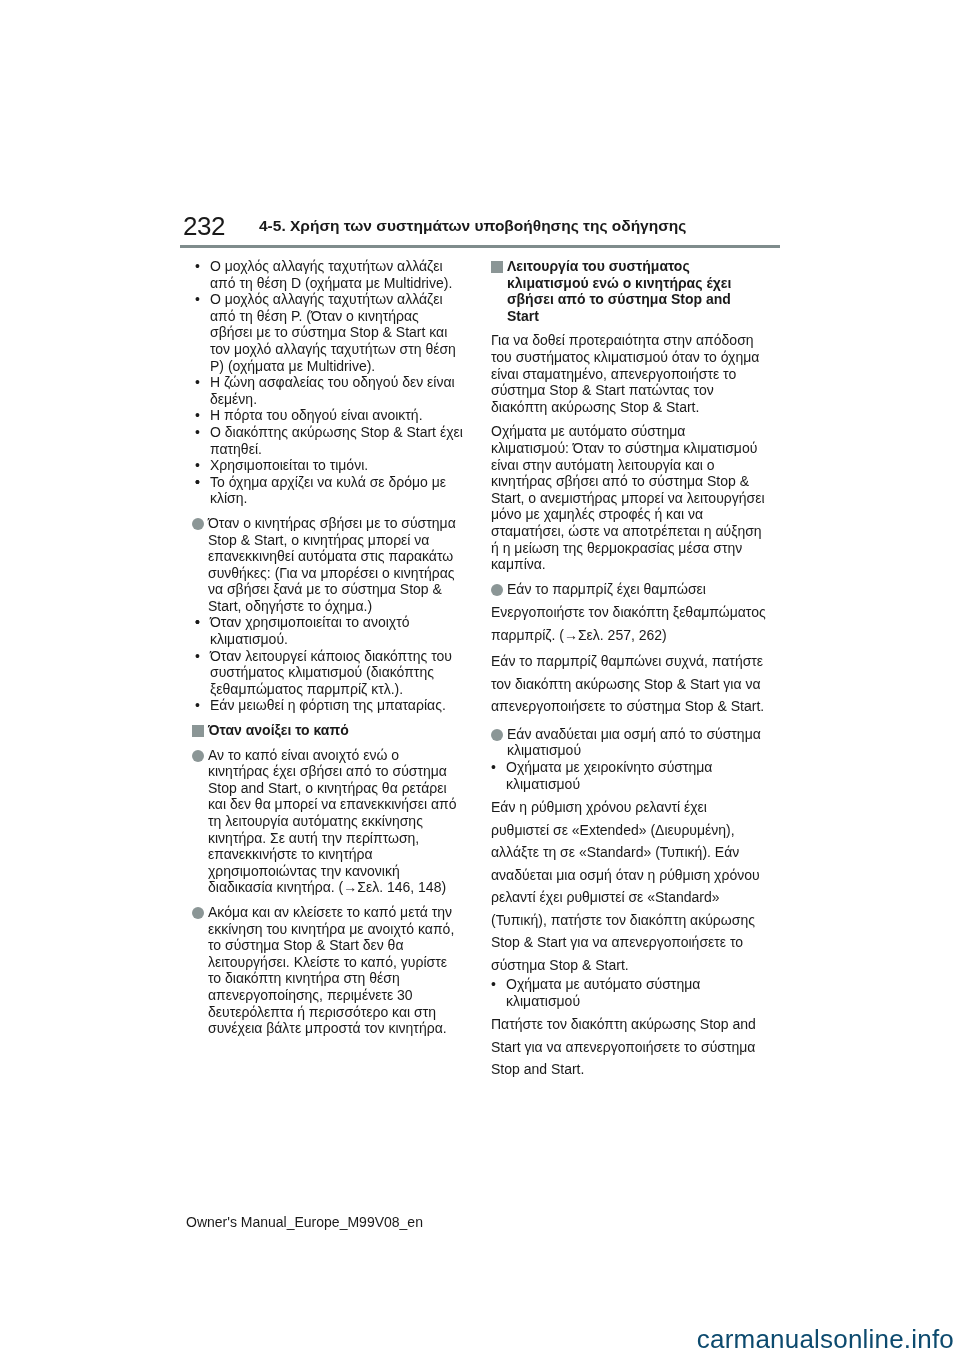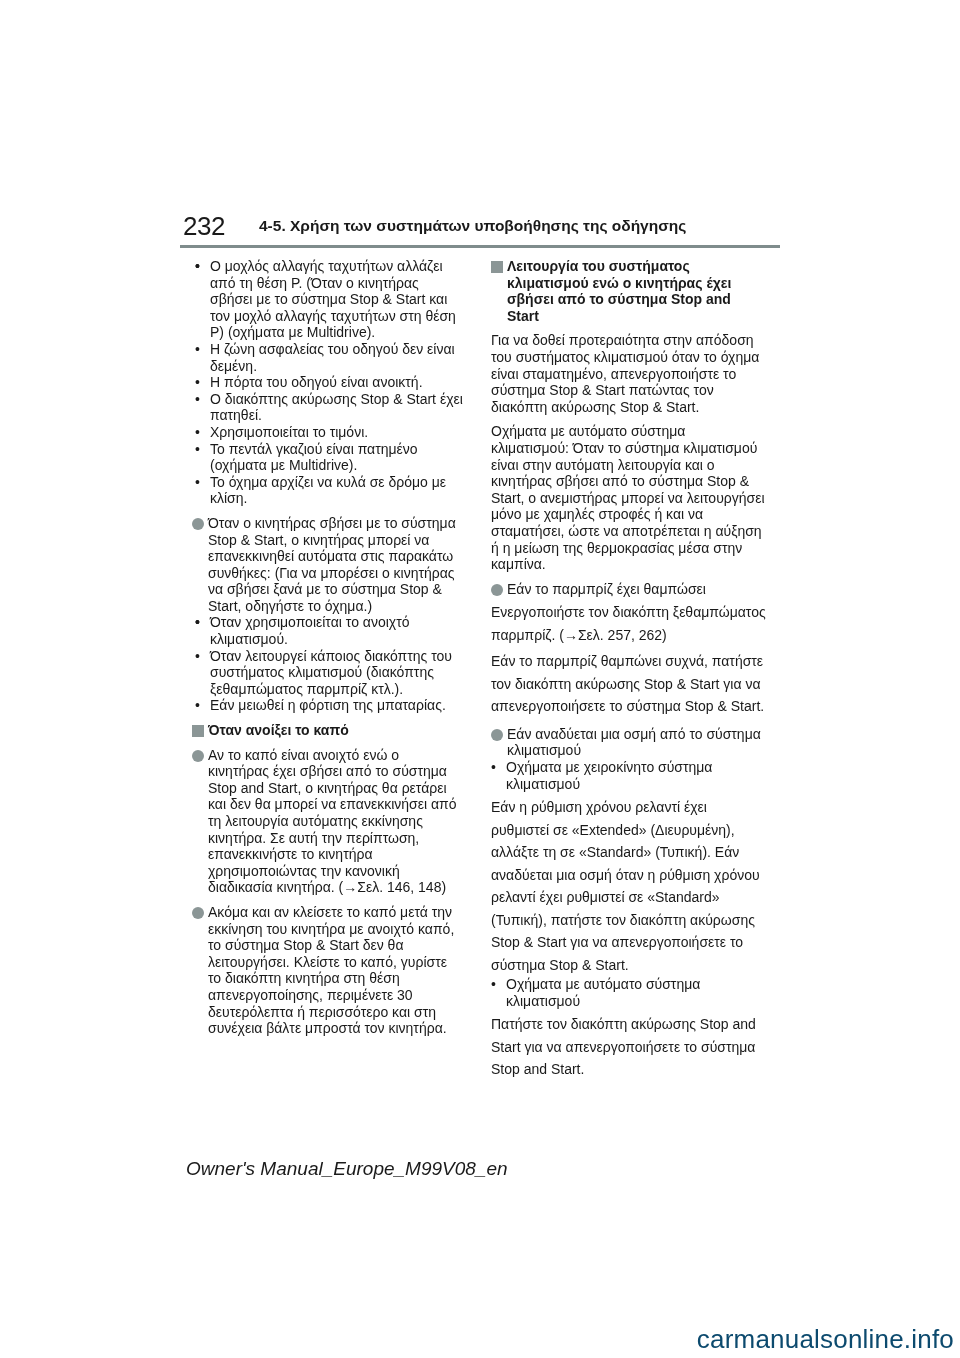--- a/index.html
+++ b/index.html
@@ -12,38 +12,38 @@
   .col-right { left: 491px; width: 275px; }
   .bullet { position: relative; padding-left: 15px; }
   .bullet .dot { position: absolute; left: 0; top: 0; }
   .circle-item { position: relative; padding-left: 16px; margin-top: 8px; }
   .circle-icon { position: absolute; left: 0; top: 3px; width: 12px; height: 12px; border-radius: 50%; background: #8b9696; }
   .section-head { position: relative; padding-left: 16px; margin-top: 8px; font-weight: bold; }
   .square-icon { position: absolute; left: 0; top: 3px; width: 12px; height: 12px; background: #8b9696; }
   .para { margin-top: 8px; }
   .para-loose { line-height: 22.5px; }
   .left-offset { margin-left: -3px; }
-  .footer { position: absolute; left: 186px; top: 1158px; font-size: 19px; font-style: italic; }
+  .footer { position: absolute; left: 186px; top: 1214px; font-size: 14px; }
   .watermark { position: absolute; right: 6px; top: 1324px; font-size: 26px; color: #0c4a6e; letter-spacing: 0.2px; }
 </style>
 </head>
 <body>
 
 <div class="page-number">232</div>
 <div class="header-title">4-5. Χρήση των συστημάτων υποβοήθησης της οδήγησης</div>
 <div class="header-rule"></div>
 
 <div class="col col-left">
-  <div class="bullet"><span class="dot">•</span></div>
+  <div class="bullet"><span class="dot">•</span><span>Ο μοχλός αλλαγής ταχυτήτων αλλάζει από τη θέση D (οχήματα με Multidrive).</span></div>
   <div class="bullet"><span class="dot">•</span><span>Ο μοχλός αλλαγής ταχυτήτων αλλάζει από τη θέση P. (Όταν ο κινητήρας σβήσει με το σύστημα Stop &amp; Start και τον μοχλό αλλαγής ταχυτήτων στη θέση P) (οχήματα με Multidrive).</span></div>
   <div class="bullet"><span class="dot">•</span><span>Η ζώνη ασφαλείας του οδηγού δεν είναι δεμένη.</span></div>
   <div class="bullet"><span class="dot">•</span><span>Η πόρτα του οδηγού είναι ανοικτή.</span></div>
   <div class="bullet"><span class="dot">•</span><span>Ο διακόπτης ακύρωσης Stop &amp; Start έχει πατηθεί.</span></div>
   <div class="bullet"><span class="dot">•</span><span>Χρησιμοποιείται το τιμόνι.</span></div>
-  <div class="bullet"><span class="dot">•</span><span>Το πεντάλ γκαζιού είναι πατημένο (οχήματα με Multidrive).</span></div>
+  <div class="bullet"><span class="dot">•</span></div>
   <div class="bullet"><span class="dot">•</span><span>Το όχημα αρχίζει να κυλά σε δρόμο με κλίση.</span></div>
 
   <div class="circle-item left-offset"><span class="circle-icon"></span><span>Όταν ο κινητήρας σβήσει με το σύστημα Stop &amp; Start, ο κινητήρας μπορεί να επανεκκινηθεί αυτόματα στις παρακάτω συνθήκες: (Για να μπορέσει ο κινητήρας να σβήσει ξανά με το σύστημα Stop &amp; Start, οδηγήστε το όχημα.)</span></div>
   <div class="bullet"><span class="dot">•</span></div>
   <div class="bullet"><span class="dot">•</span><span>Όταν χρησιμοποιείται το ανοιχτό κλιματισμού.</span></div>
   <div class="bullet"><span class="dot">•</span><span>Όταν λειτουργεί κάποιος διακόπτης του συστήματος κλιματισμού (διακόπτης ξεθαμπώματος παρμπρίζ κτλ.).</span></div>
   <div class="bullet"><span class="dot">•</span><span>Εάν μειωθεί η φόρτιση της μπαταρίας.</span></div>
 
   <div class="section-head left-offset"><span class="square-icon"></span><span>Όταν ανοίξει το καπό</span></div>
   <div class="circle-item left-offset"><span class="circle-icon"></span><span>Αν το καπό είναι ανοιχτό ενώ ο κινητήρας έχει σβήσει από το σύστημα Stop and Start, ο κινητήρας θα ρετάρει και δεν θα μπορεί να επανεκκινήσει από τη λειτουργία αυτόματης εκκίνησης κινητήρα. Σε αυτή την περίπτωση, επανεκκινήστε το κινητήρα χρησιμοποιώντας την κανονική διαδικασία κινητήρα. (→Σελ. 146, 148)</span></div>

